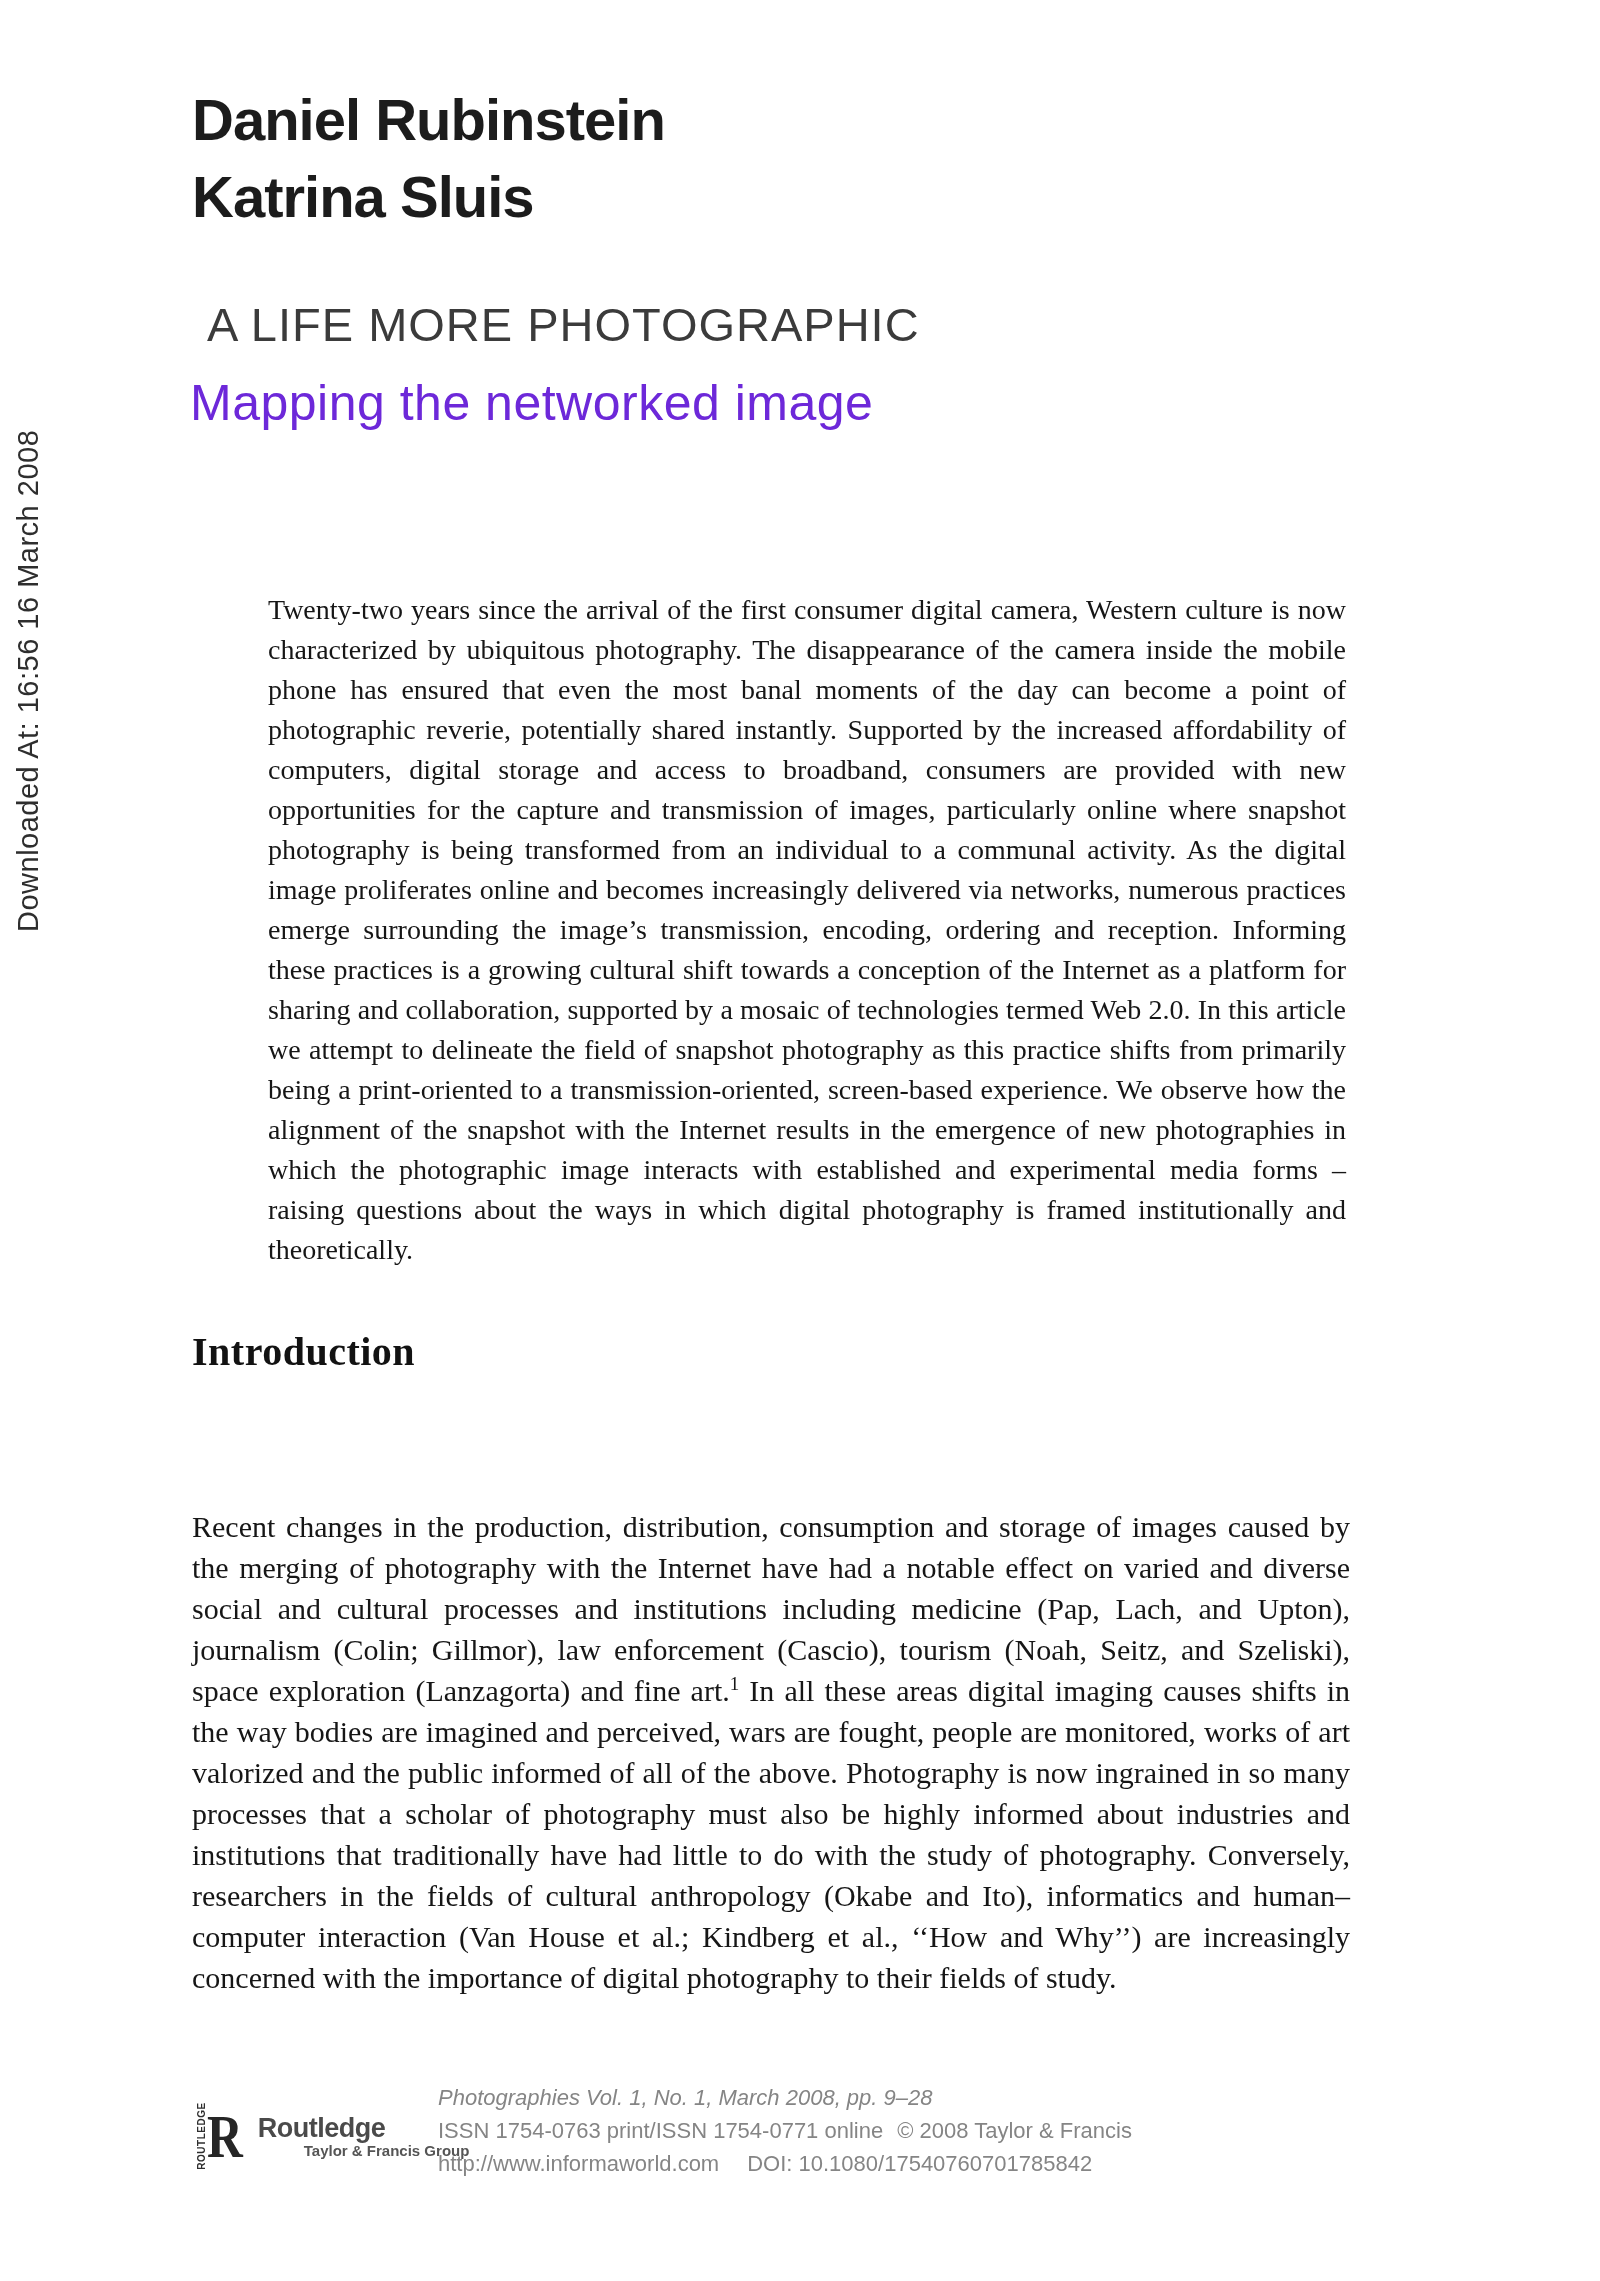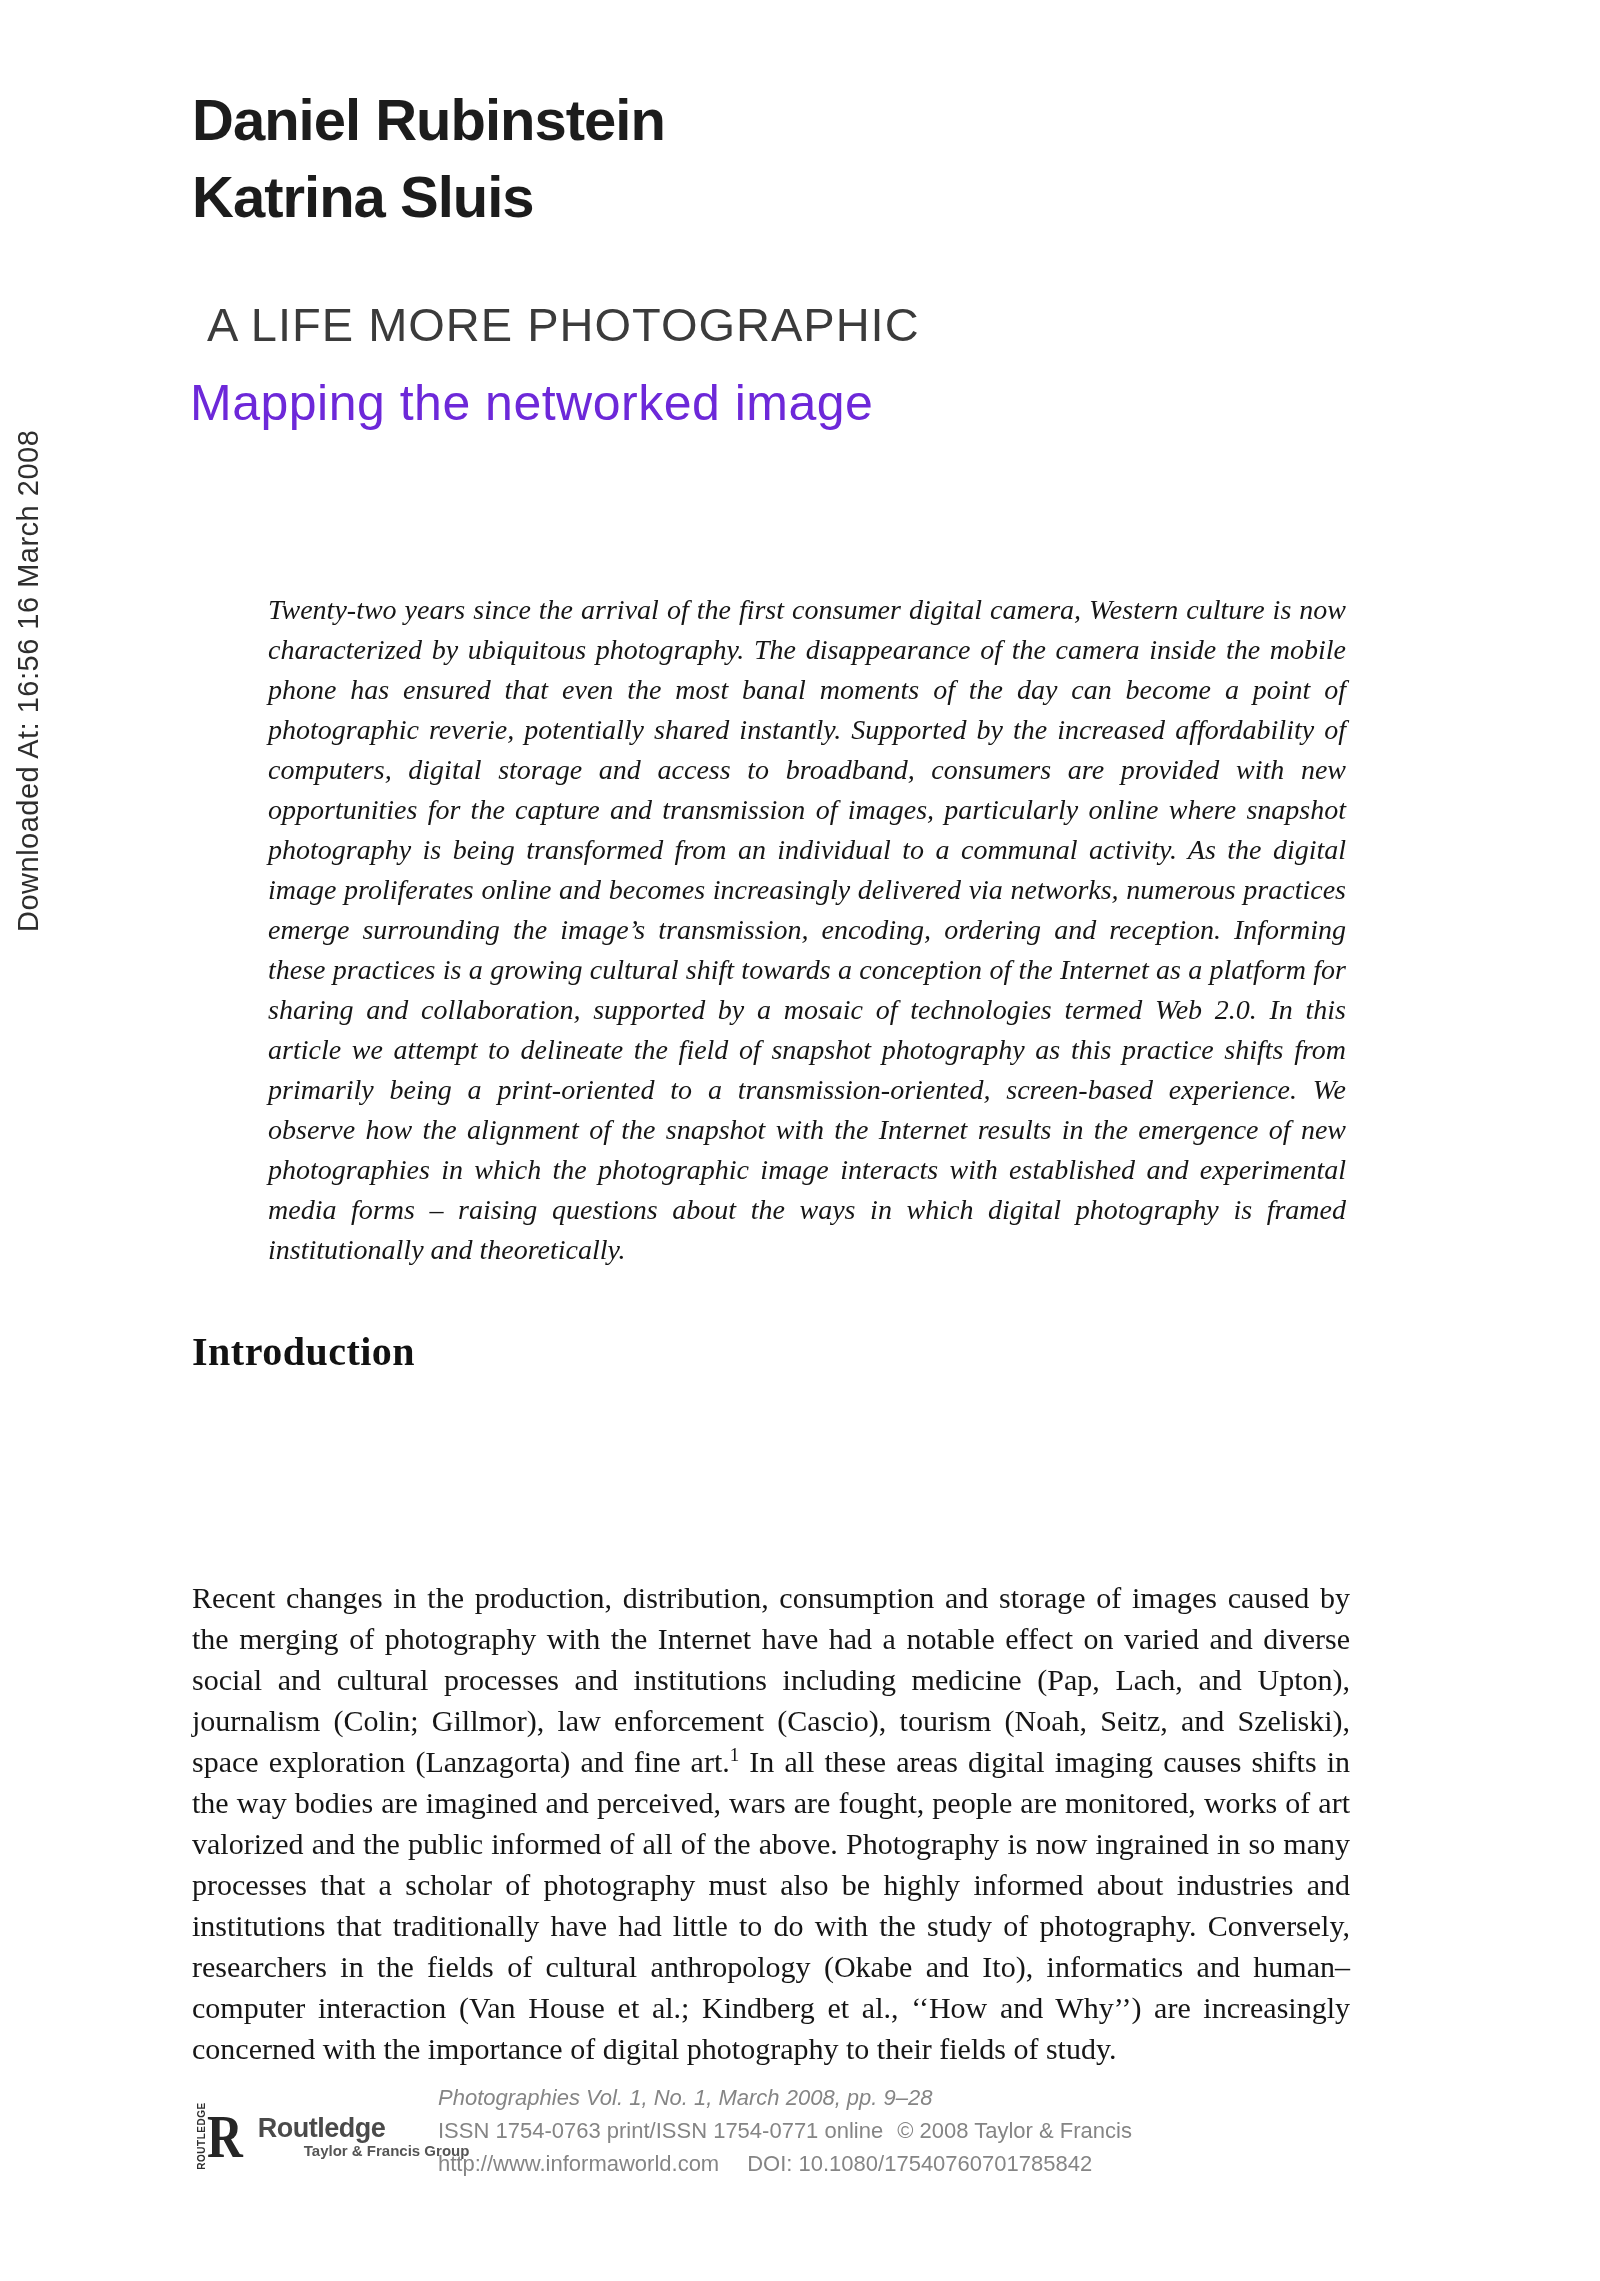--- a/index.html
+++ b/index.html
@@ -62,42 +62,41 @@
     white-space: nowrap;
   }
 
   
   .abstract {
     position: absolute;
     left: 268px;
     top: 590px;
     width: 1078px;
     font-family: "Liberation Serif", serif;
-    font-style: italic;
     font-size: 28px;
     line-height: 40px;
     text-align: justify;
     color: #161616;
   }
 
   
   .section-heading {
     position: absolute;
     left: 192px;
     top: 1328px;
     font-family: "Liberation Serif", serif;
     font-weight: 700;
     font-size: 40px;
     letter-spacing: 0.5px;
     color: #121212;
   }
   .body-paragraph {
     position: absolute;
     left: 192px;
-    top: 1547px;
+    top: 1476px;
     width: 1158px;
     font-family: "Liberation Serif", serif;
     font-size: 30px;
     line-height: 41px;
     text-align: justify;
     color: #161616;
   }
   .body-paragraph sup {
     font-size: 19px;
     line-height: 0;

